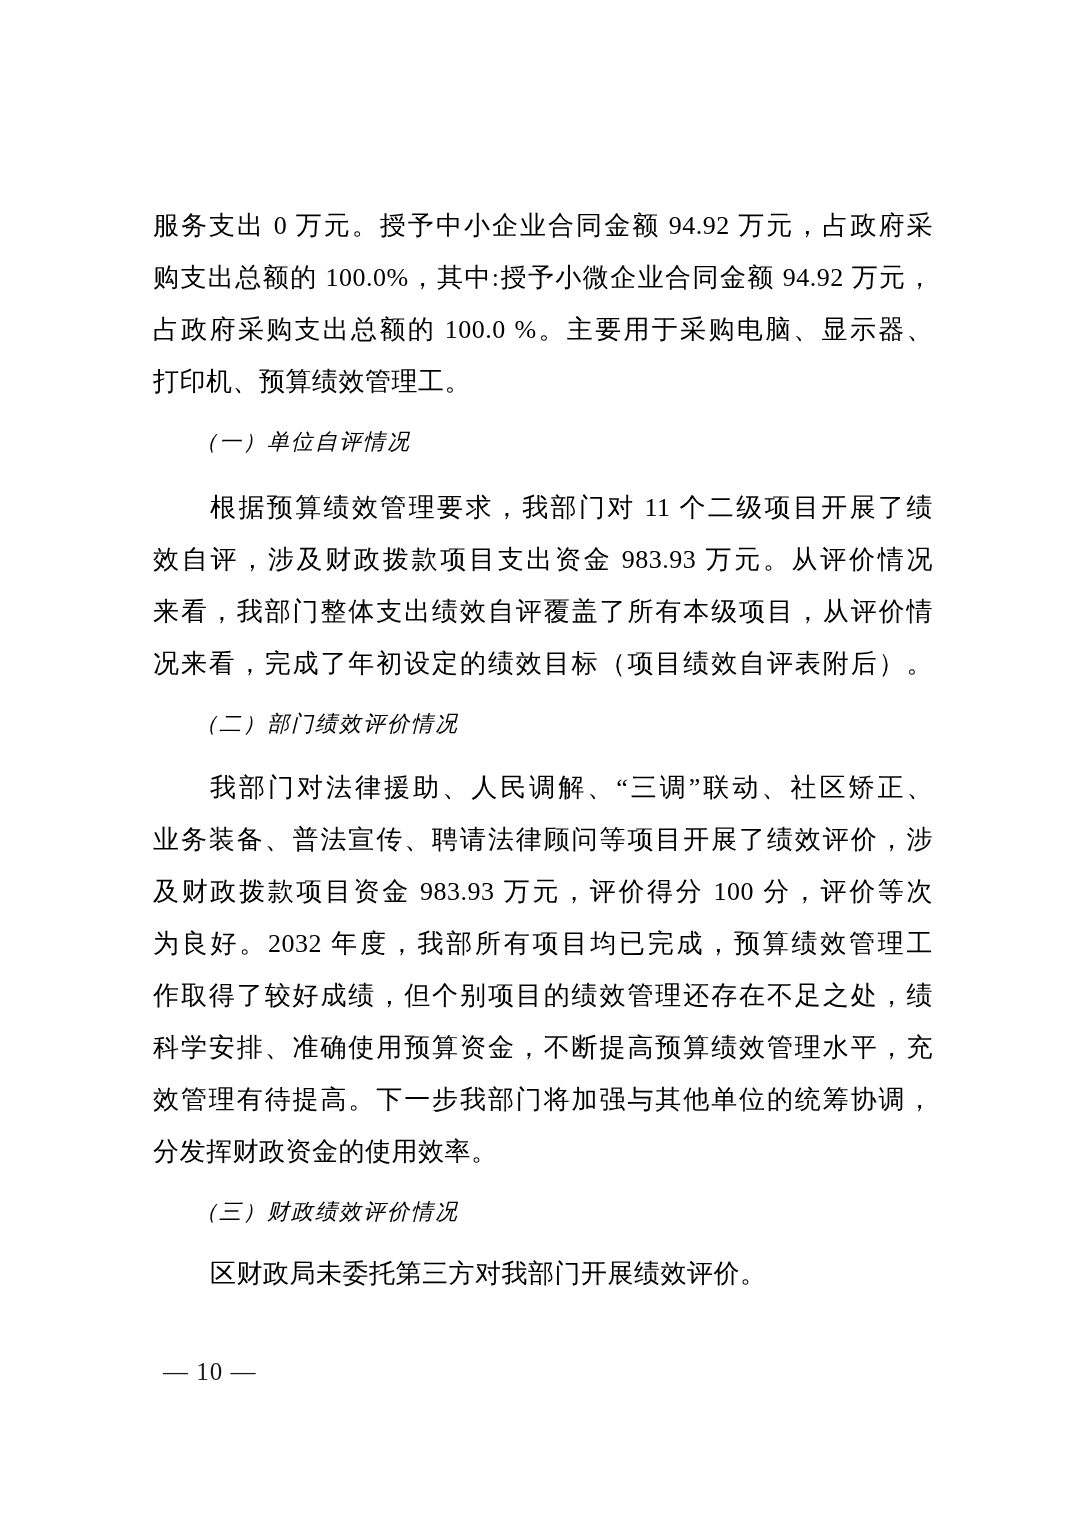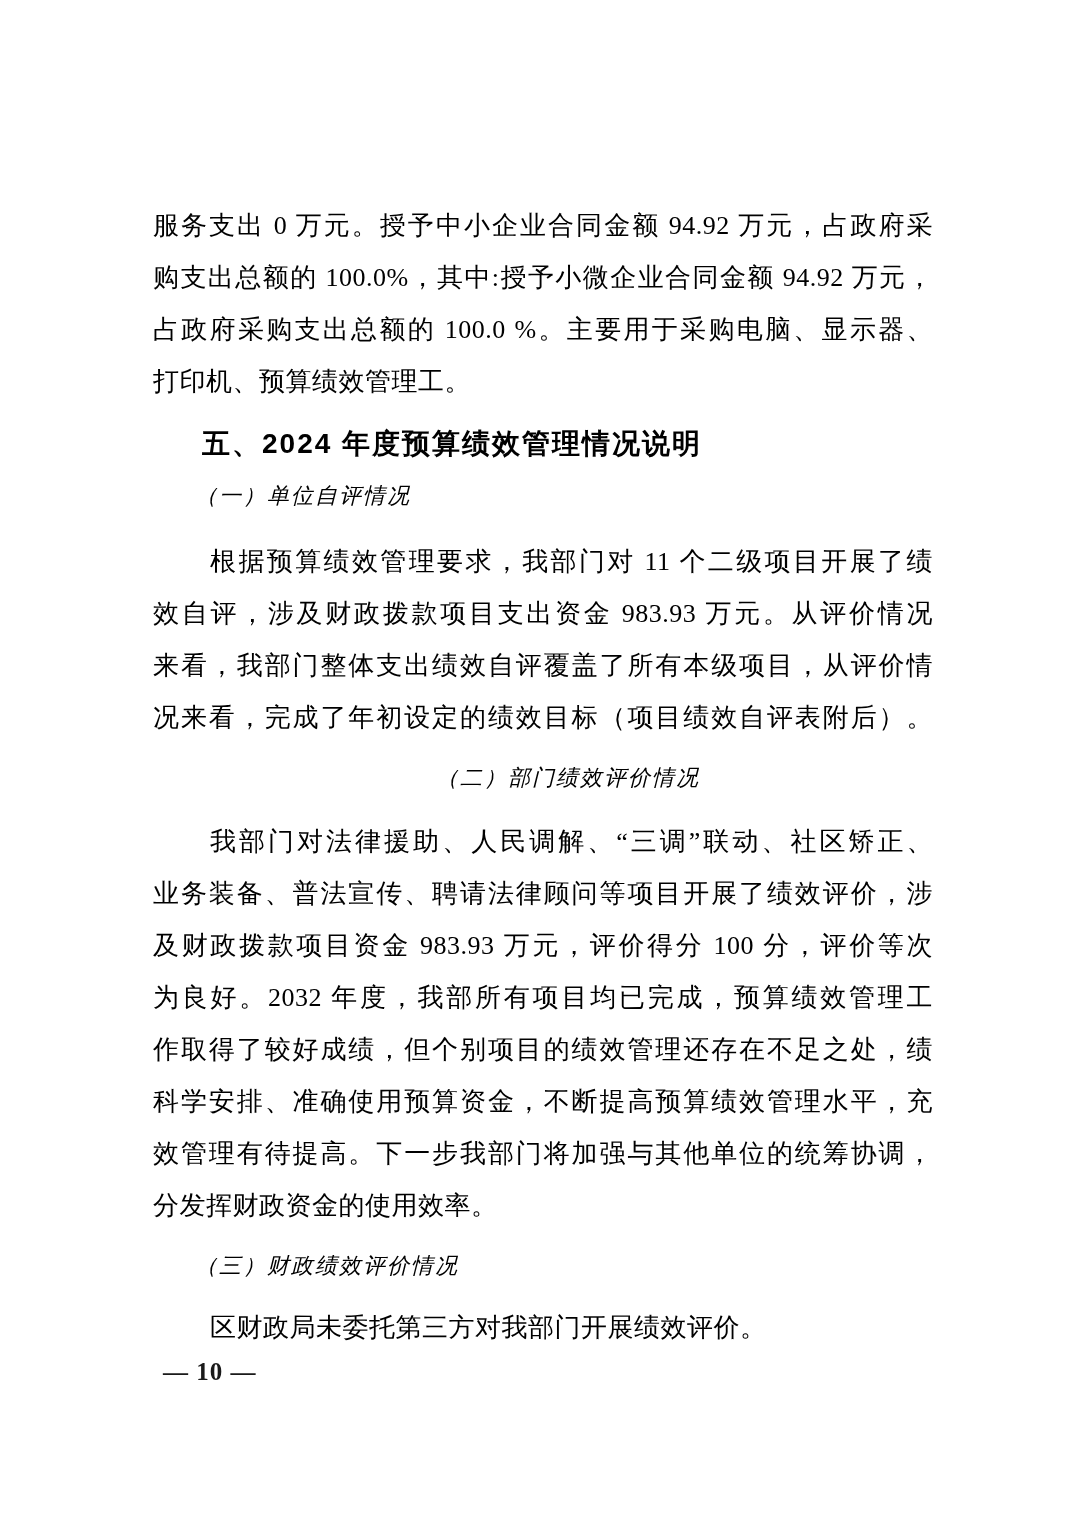--- a/index.html
+++ b/index.html
@@ -50,47 +50,45 @@
     line-height: 52px;
     height: 52px;
     letter-spacing: 2px;
     text-indent: 50px;
     text-align: left;
     font-style: italic;
   }
   .mt14 { margin-top: 14px; }
   .mt12 { margin-top: 12px; }
   .mt10 { margin-top: 10px; }
-  .mt8  { margin-top: 8px; text-align: center; }
+  .mt8  { margin-top: 8px; }
   .mt6  { margin-top: 6px; }
   section { margin: 8px; padding: 0; }
   .page-number {
     position: absolute;
     left: 163px;
     top: 1356px;
     font-size: 25px;
     line-height: 32px;
     letter-spacing: 1px;
     color: #1a1a1a;
-    font-weight: bold;
   }
 </style>
 </head>
 <body>
 
 <main class="doc">
 
   <section>
     <p class="line fill">服务支出 0 万元。授予中小企业合同金额 94.92 万元，占政府采</p>
     <p class="line fill">购支出总额的 100.0%，其中:授予小微企业合同金额 94.92 万元，</p>
     <p class="line fill">占政府采购支出总额的 100.0 %。主要用于采购电脑、显示器、</p>
     <p class="line end">打印机、预算绩效管理工。</p>
   </section>
 
-  <h1 class="h-main">五、2024 年度预算绩效管理情况说明</h1>
 
   <h2 class="h-sub">（一）单位自评情况</h2>
 
   <section class="mt14">
     <p class="line fill indent">根据预算绩效管理要求，我部门对 11 个二级项目开展了绩</p>
     <p class="line fill">效自评，涉及财政拨款项目支出资金 983.93 万元。从评价情况</p>
     <p class="line fill">来看，我部门整体支出绩效自评覆盖了所有本级项目，从评价情</p>
     <p class="line fill">况来看，完成了年初设定的绩效目标（项目绩效自评表附后）。</p>
   </section>
 

